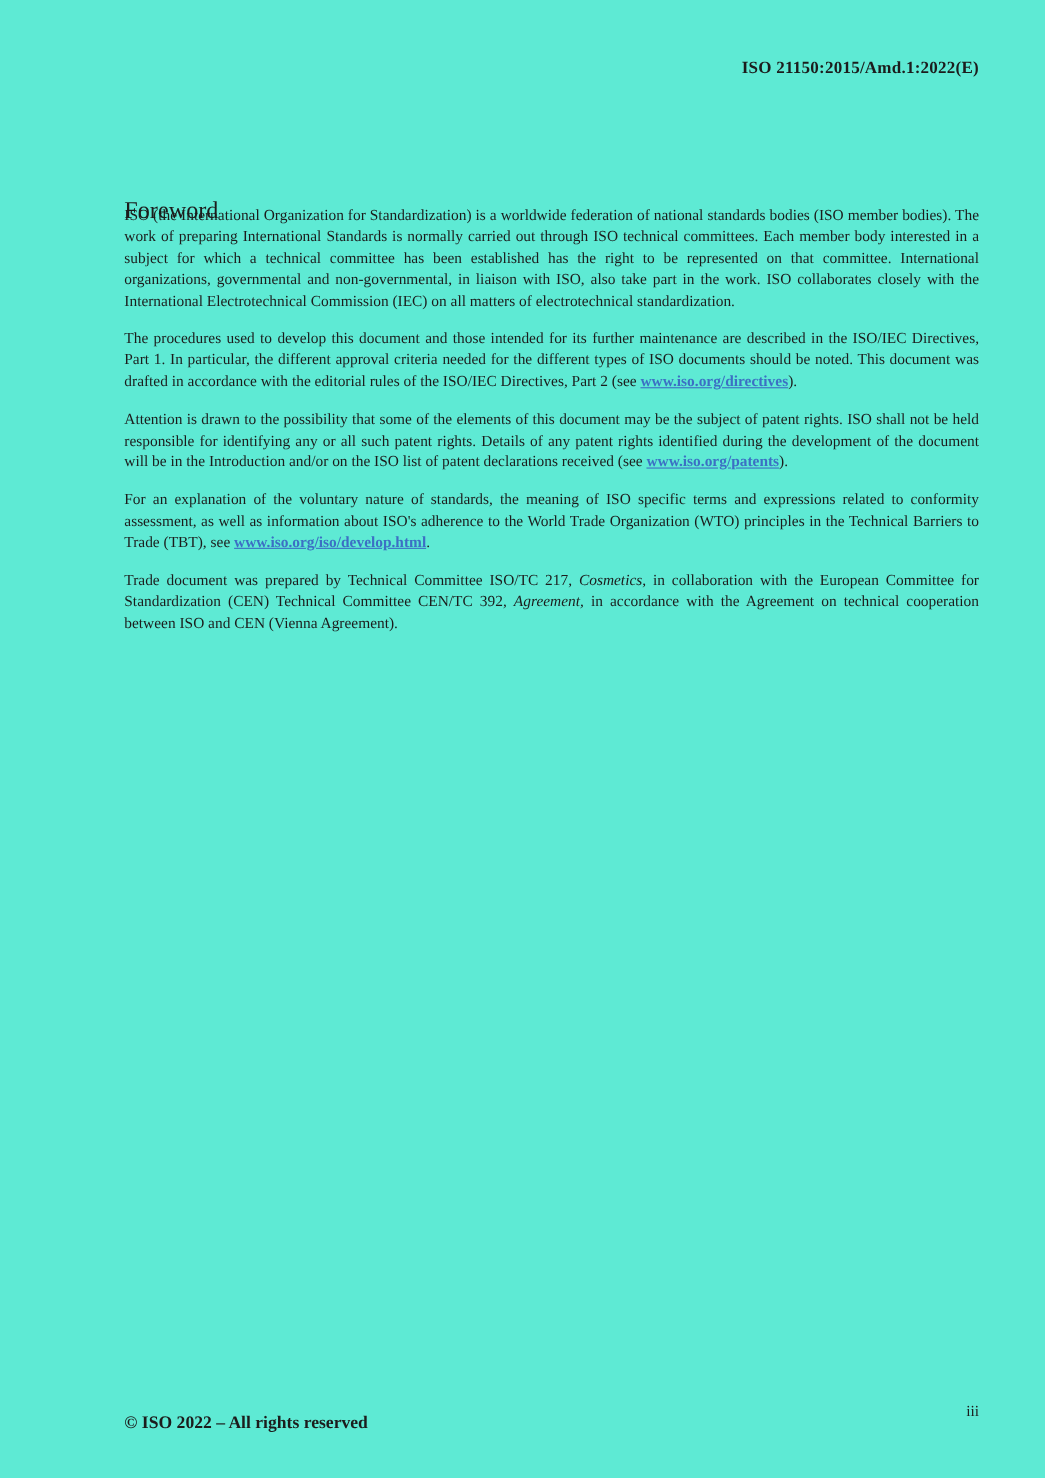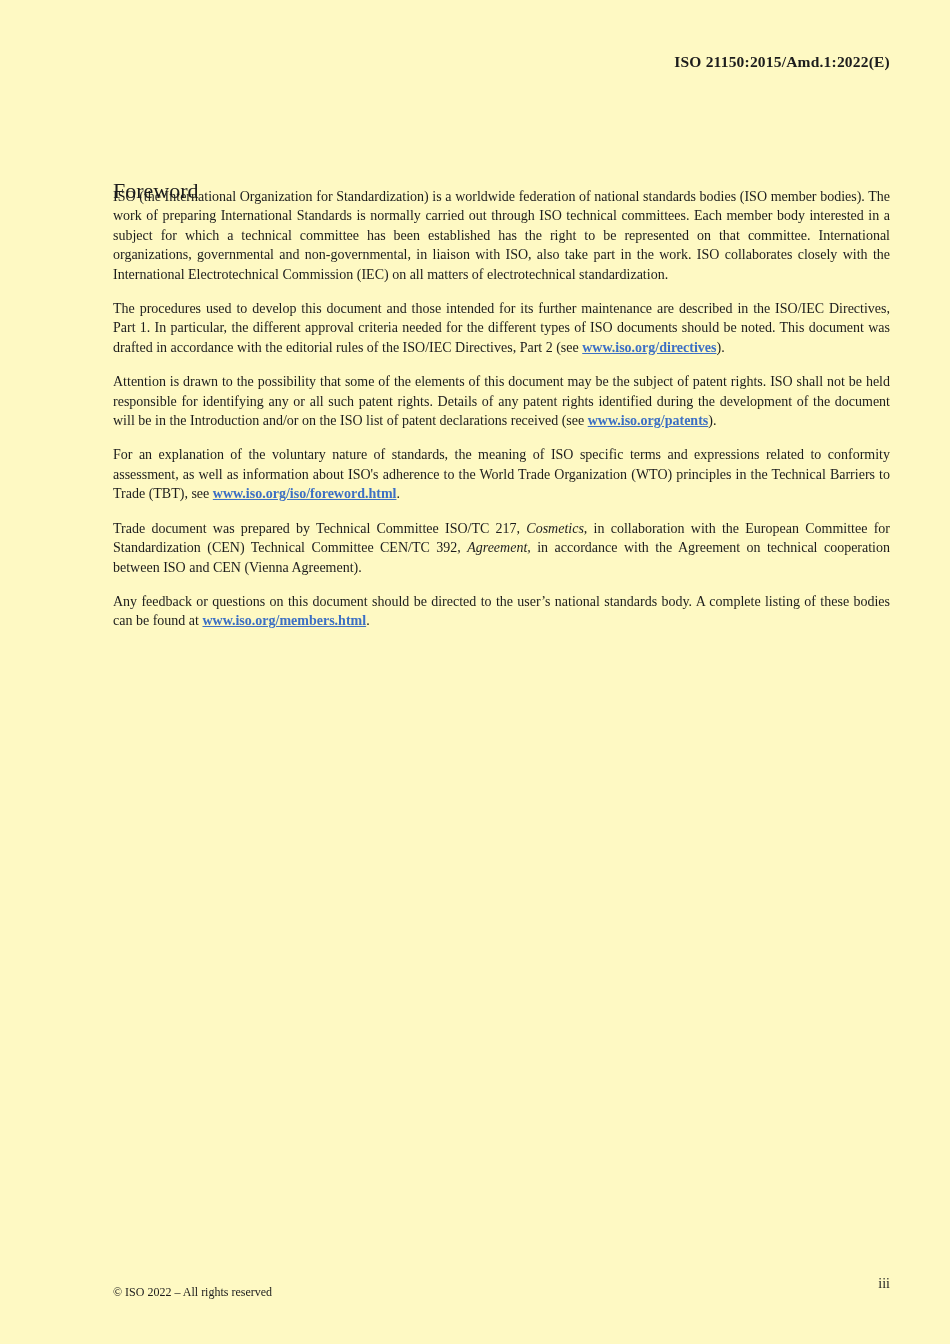--- a/index.html
+++ b/index.html
@@ -8,21 +8,21 @@
     width: 950px;
     height: 1344px;
     position: relative;
     font-family: "Liberation Serif", "DejaVu Serif", serif;
     color: #1c1c1c;
     overflow: hidden;
   }
   .page {
     position: absolute;
     inset: 0;
-    background: #fef9c3;
+    background: #5eead4;
   }
   .header-line {
     position: absolute;
     top: 53px;
     right: 60px;
     font-size: 15.5px;
     font-weight: bold;
     letter-spacing: 0.2px;
     white-space: nowrap;
   }
@@ -49,22 +49,23 @@
   .doc-link {
     color: var(--link-color, #3c6fc4);
     text-decoration: underline;
     font-weight: bold;
   }
   em { }
   .footer-left {
     position: absolute;
     top: 1285px;
     left: 113px;
-    font-size: 12px;
+    font-size: 16px;
     white-space: nowrap;
+    font-weight: bold;
   }
   .footer-right {
     position: absolute;
     top: 1276px;
     right: 60px;
     font-size: 14px;
   }
 </style>
 </head>
 <body>
@@ -72,22 +73,21 @@
 <div class="page">
 
   <div class="header-line">ISO 21150:2015/Amd.1:2022(E)</div>
 
   <h1 class="doc-title">Foreword</h1>
 
   <div class="body-text">
       <p class="para"><span>ISO (the International Organization for Standardization) is a worldwide federation of national standards bodies (ISO member bodies). The work of preparing International Standards is normally carried out through ISO technical committees. Each member body interested in a subject for which a technical committee has been established has the right to be represented on that committee. International organizations, governmental and non-governmental, in liaison with ISO, also take part in the work. ISO collaborates closely with the International Electrotechnical Commission (IEC) on all matters of electrotechnical standardization.</span></p>
       <p class="para"><span>The procedures used to develop this document and those intended for its further maintenance are described in the ISO/IEC Directives, Part 1. In particular, the different approval criteria needed for the different types of ISO documents should be noted. This document was drafted in accordance with the editorial rules of the ISO/IEC Directives, Part 2 (see </span><a href="#" class="doc-link">www.iso.org/directives</a><span>).</span></p>
       <p class="para"><span>Attention is drawn to the possibility that some of the elements of this document may be the subject of patent rights. ISO shall not be held responsible for identifying any or all such patent rights. Details of any patent rights identified during the development of the document will be in the Introduction and/or on the ISO list of patent declarations received (see </span><a href="#" class="doc-link">www.iso.org/patents</a><span>).</span></p>
-      <p class="para"><span>For an explanation of the voluntary nature of standards, the meaning of ISO specific terms and expressions related to conformity assessment, as well as information about ISO's adherence to the World Trade Organization (WTO) principles in the Technical Barriers to Trade (TBT), see </span><a href="#" class="doc-link">www.iso.org/iso/foreword.html</a><span>.</span></p>
+      <p class="para"><span>For an explanation of the voluntary nature of standards, the meaning of ISO specific terms and expressions related to conformity assessment, as well as information about ISO's adherence to the World Trade Organization (WTO) principles in the Technical Barriers to Trade (TBT), see </span><a href="#" class="doc-link">www.iso.org/iso/develop.html</a><span>.</span></p>
       <p class="para"><span>Trade document was prepared by Technical Committee ISO/TC 217, </span><em>Cosmetics</em><span>, in collaboration with the European Committee for Standardization (CEN) Technical Committee CEN/TC 392, </span><em>Agreement,</em><span> in accordance with the Agreement on technical cooperation between ISO and CEN (Vienna Agreement).</span></p>
-      <p class="para"><span>Any feedback or questions on this document should be directed to the user’s national standards body. A complete listing of these bodies can be found at </span><a href="#" class="doc-link">www.iso.org/members.html</a><span>.</span></p>
     </div>
 
   <div class="footer-left">© ISO 2022 – All rights reserved</div>
 
   <div class="footer-right">iii</div>
 
 </div>
 
 </body></html>

